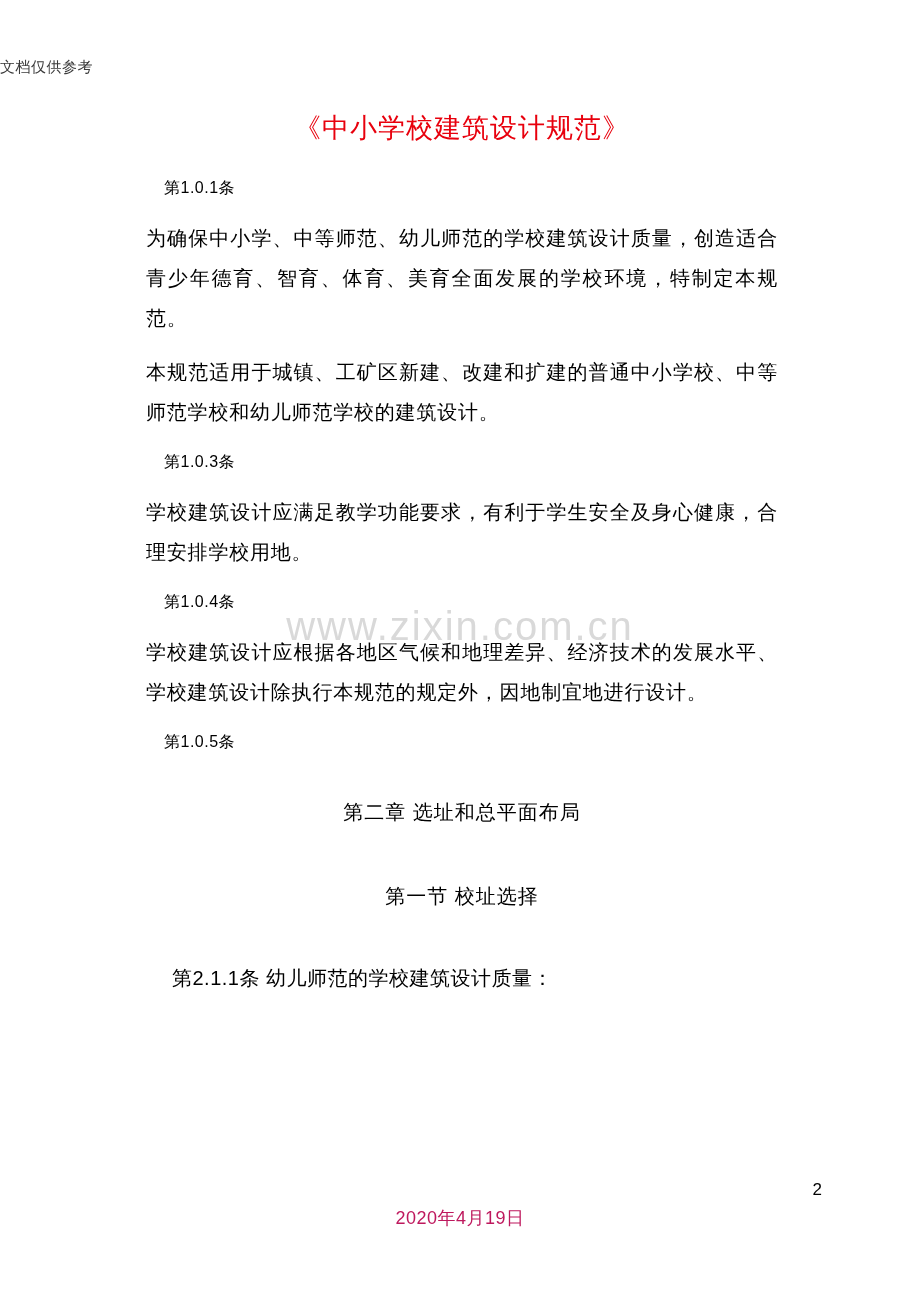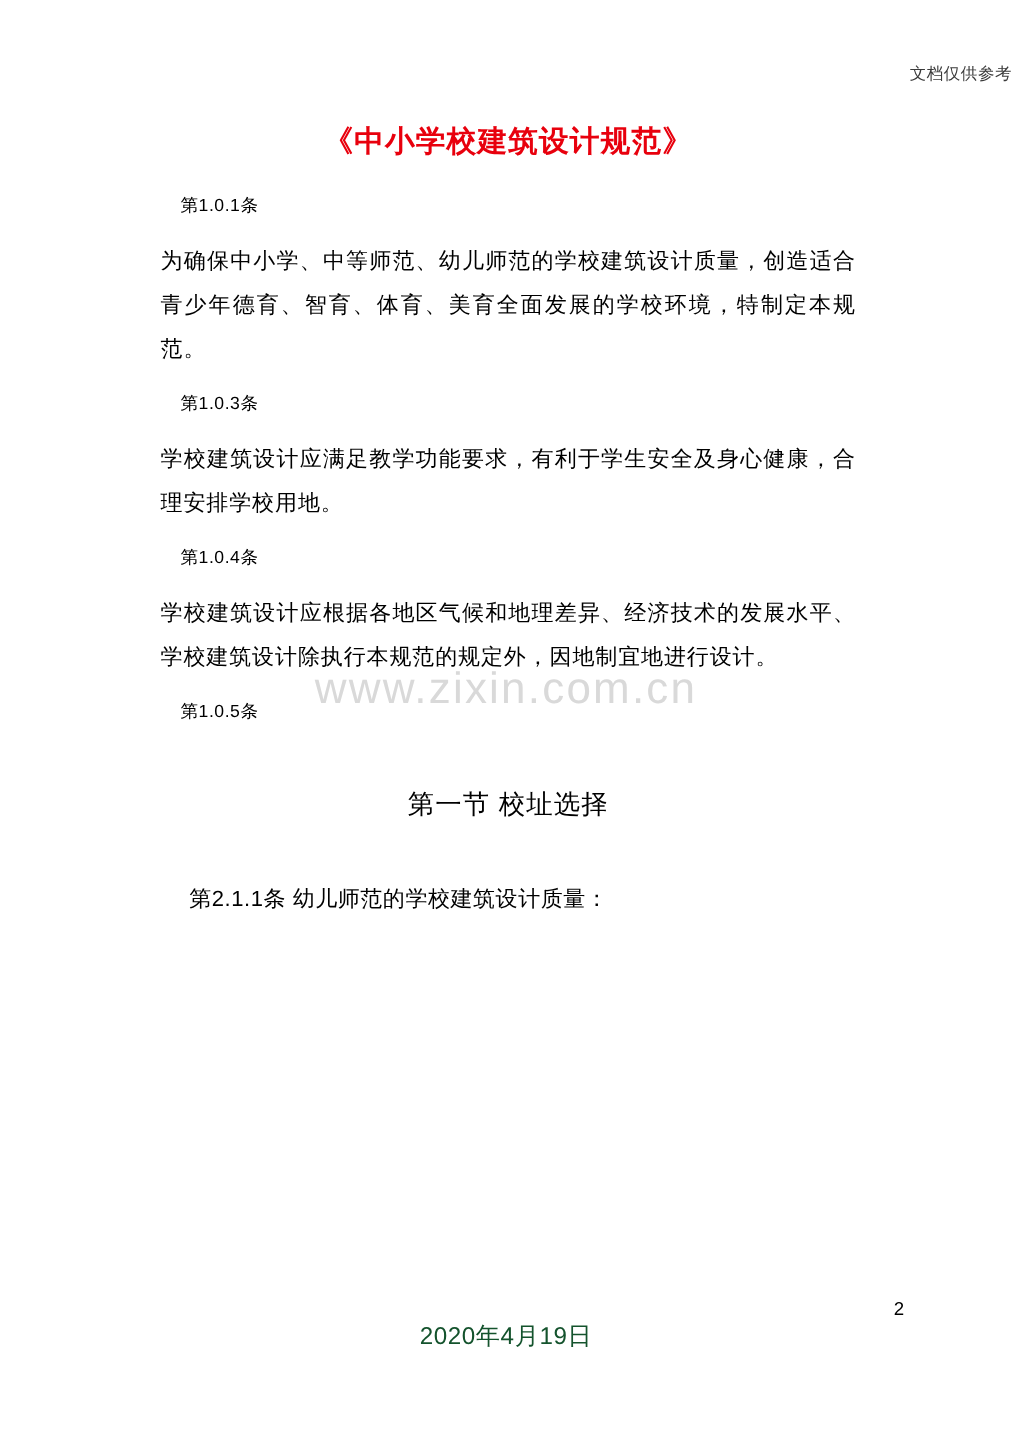--- a/index.html
+++ b/index.html
@@ -18,36 +18,36 @@
     position: relative;
     width: 920px;
     height: 1302px;
     box-sizing: border-box;
   }
   .header-note {
     position: absolute;
     top: 58px;
     left: 0;
     width: 920px;
-    text-align: right;
+    text-align: left;
     font-size: 15px;
     color: #3a3a3a;
     letter-spacing: 0.5px;
   }
   .content {
     position: absolute;
     top: 110px;
     left: 132px;
     width: 660px;
   }
   .doc-title {
     text-align: center;
     color: #e8000d;
     font-size: 27px;
-    font-weight: bold;
+    font-weight: normal;
     letter-spacing: 1px;
     margin: 0 0 24px 0;
     line-height: 1.4;
   }
   .clause-no {
     font-size: 16px;
     color: #000;
     text-indent: 2em;
     margin: 0;
     line-height: 2.0;
@@ -65,21 +65,21 @@
   .chapter {
     text-align: center;
     font-size: 20px;
     color: #000;
     margin: 34px 0 0 0;
     line-height: 2.0;
     letter-spacing: 1px;
   }
   .section {
     text-align: center;
-    font-size: 24px;
+    font-size: 20px;
     color: #000;
     margin: 44px 0 0 0;
     line-height: 2.0;
     letter-spacing: 1px;
   }
   .clause-line {
     font-size: 20px;
     color: #000;
     margin: 42px 0 0 0;
     text-indent: 2em;
@@ -105,48 +105,50 @@
     bottom: 102px;
     font-size: 17px;
     color: #000;
   }
   .footer-date {
     position: absolute;
     bottom: 72px;
     left: 0;
     width: 920px;
     text-align: center;
-    font-size: 22px;
-    color: #14532d;
+    font-size: 18px;
+    color: #be185d;
     letter-spacing: 0.5px;
   }
 </style>
 </head>
 <body>
 
 <div class="page">
 
   <div class="header-note">文档仅供参考</div>
 
   <div class="content">
 
     <h1 class="doc-title">《中小学校建筑设计规范》</h1>
 
     <p class="clause-no">第1.0.1条</p>
     <p class="para">为确保中小学、中等师范、幼儿师范的学校建筑设计质量，创造适合青少年德育、智育、体育、美育全面发展的学校环境，特制定本规范。</p>
 
+    <p class="para">本规范适用于城镇、工矿区新建、改建和扩建的普通中小学校、中等师范学校和幼儿师范学校的建筑设计。</p>
 
     <p class="clause-no">第1.0.3条</p>
     <p class="para">学校建筑设计应满足教学功能要求，有利于学生安全及身心健康，合理安排学校用地。</p>
 
     <p class="clause-no">第1.0.4条</p>
     <p class="para">学校建筑设计应根据各地区气候和地理差异、经济技术的发展水平、学校建筑设计除执行本规范的规定外，因地制宜地进行设计。</p>
 
     <p class="clause-no">第1.0.5条</p>
 
+    <p class="chapter">第二章 选址和总平面布局</p>
     <p class="section">第一节 校址选择</p>
     <p class="clause-line">第2.1.1条 幼儿师范的学校建筑设计质量：</p>
 
   </div>
 
   <div class="watermark">www.zixin.com.cn</div>
 
   <div class="page-number">2</div>
   <div class="footer-date">2020年4月19日</div>
 

